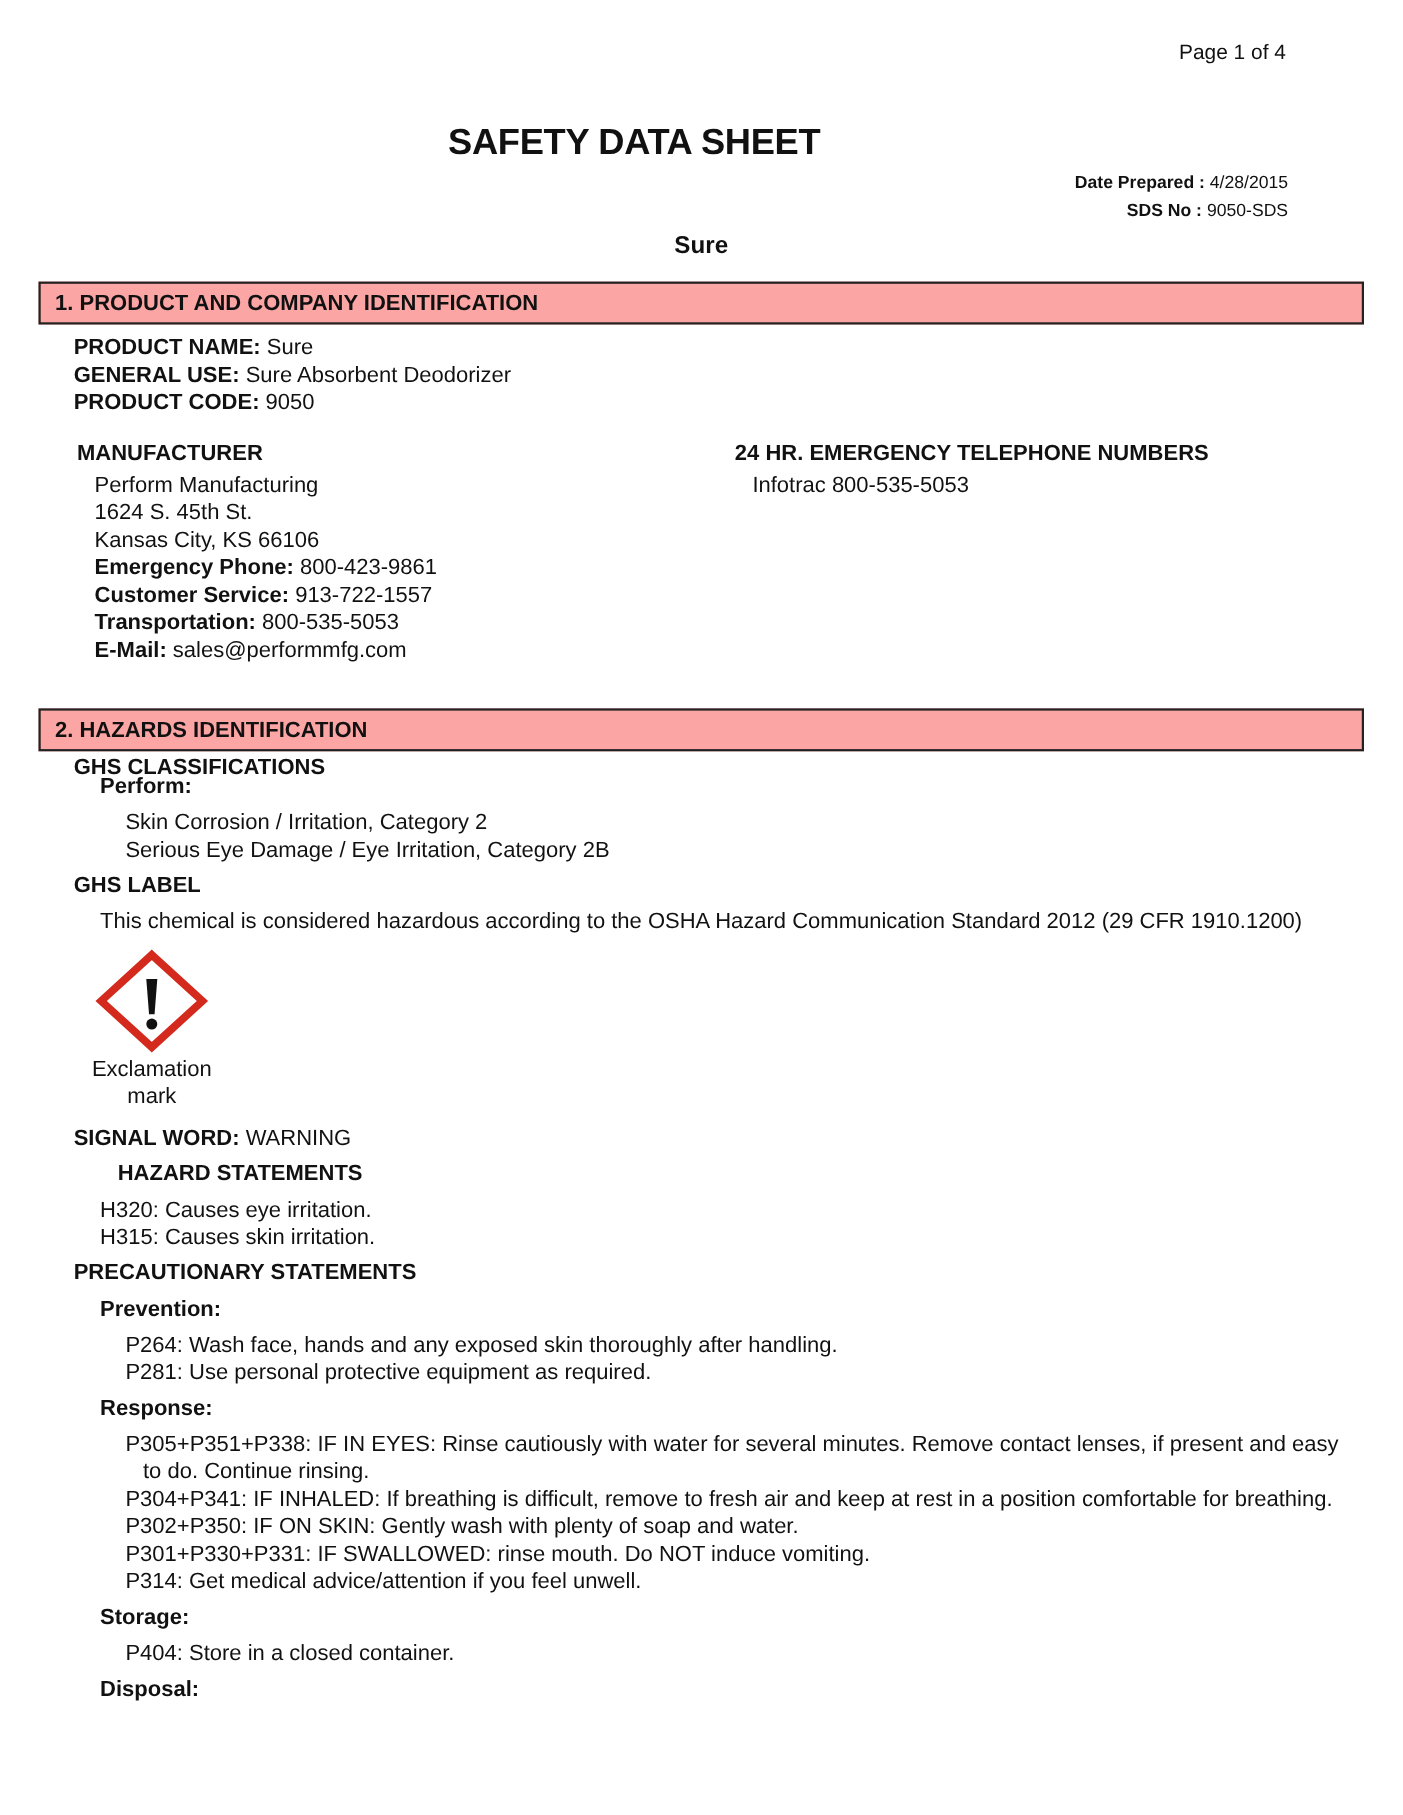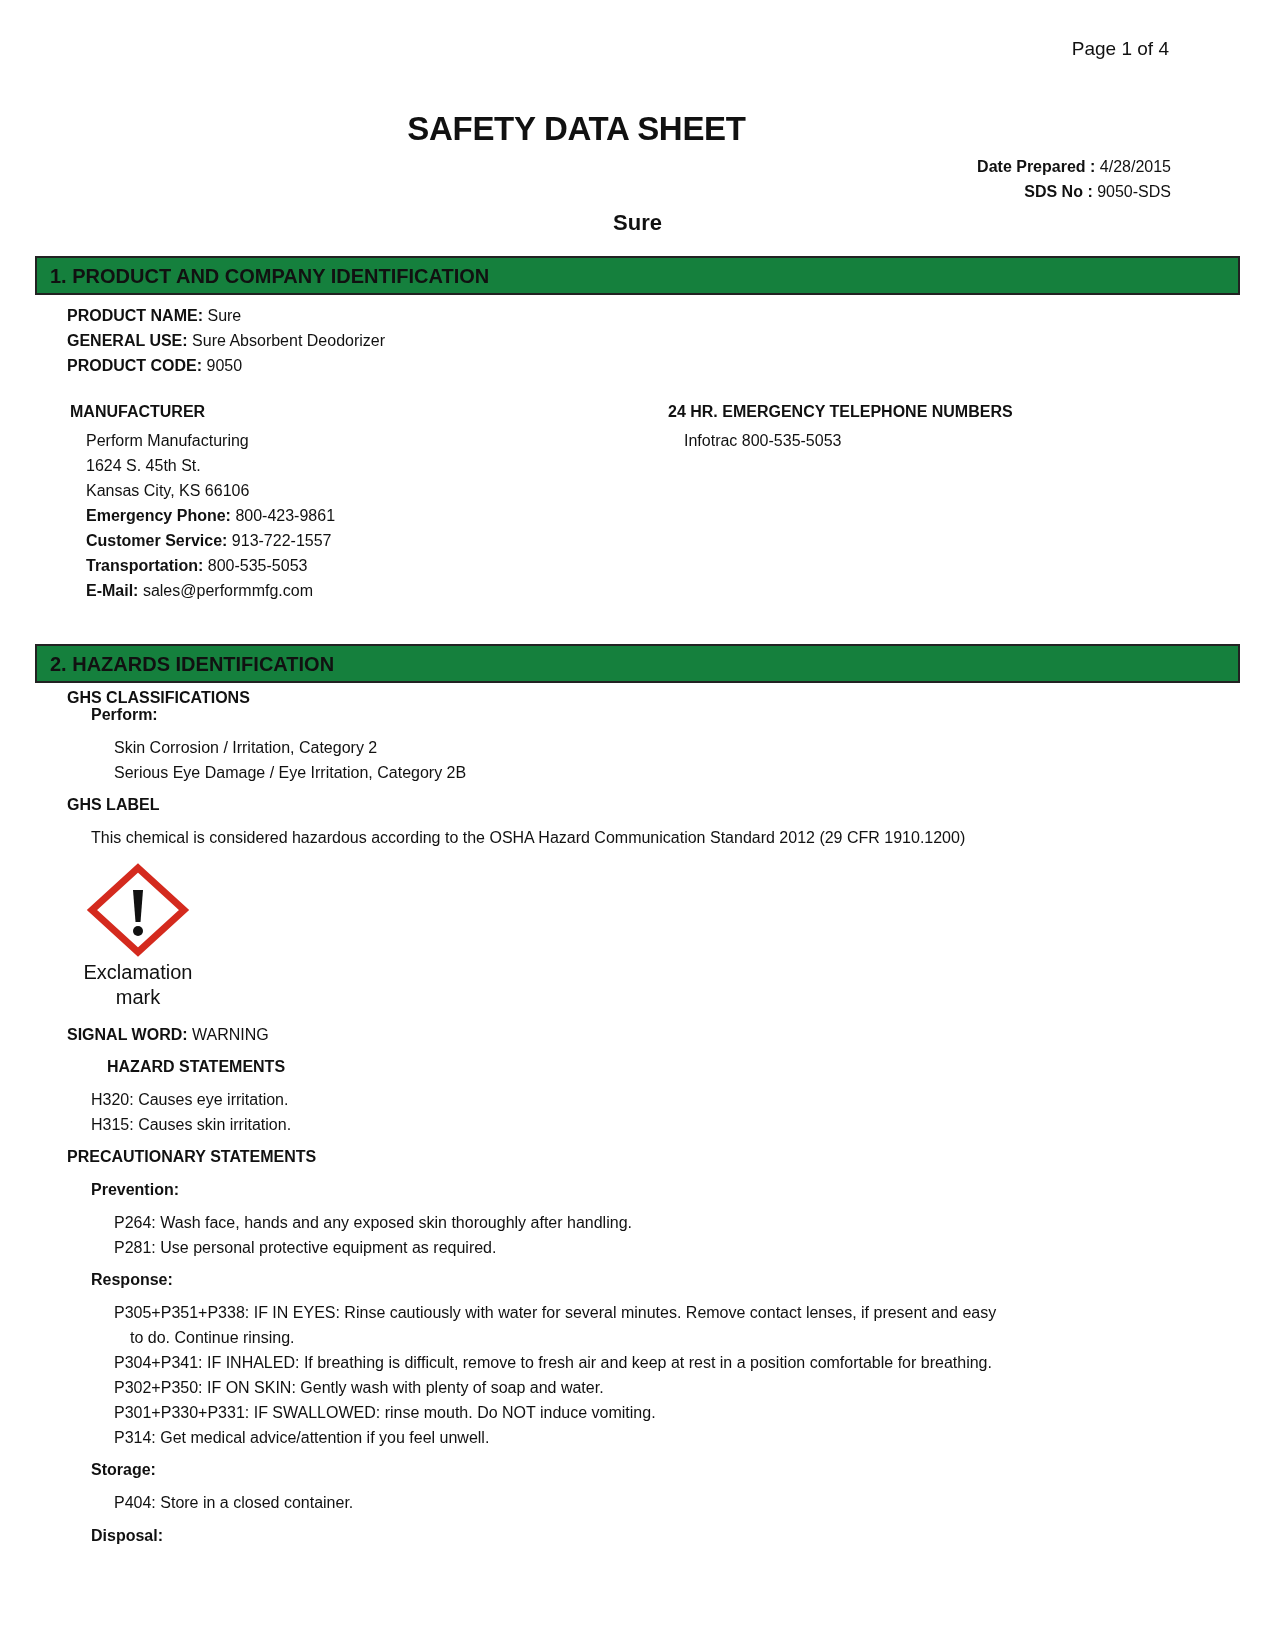--- a/index.html
+++ b/index.html
@@ -1,26 +1,26 @@
 <!DOCTYPE html>
 <html><head>
 <meta charset="utf-8">
 <style>
   html, body { margin: 0; padding: 0; background: #ffffff; }
   body { width: 1275px; height: 1650px; position: relative; overflow: hidden;
          font-family: "Liberation Sans", sans-serif; color: #111; }
   .abs { position: absolute; white-space: nowrap; }
   .b { font-weight: bold; }
-  .t20 { font-size: 16px; line-height: 24px; }
+  .t20 { font-size: 20px; line-height: 24px; }
   .page-num { right: 106px; top: 38px; font-size: 19px; }
   .main-title { left: 0; width: 1153px; text-align: center; top: 110px; font-size: 33px; font-weight: bold; letter-spacing: -0.3px; }
   .meta { right: 104px; font-size: 16px; }
   .meta .lbl { font-weight: bold; }
   .product-center { left: 0; width: 1275px; text-align: center; top: 210px; font-size: 22px; font-weight: bold; }
-  .section-box { position: absolute; left: 35px; width: 1201px; height: 35px; background: #15803d;
+  .section-box { position: absolute; left: 35px; width: 1201px; height: 35px; background: #fca5a5;
                  border: 2px solid #222; box-sizing: content-box; }
   .section-box span { position: absolute; left: 13px; top: 7px; font-size: 20px; font-weight: bold; white-space: nowrap; }
   .pictogram { position: absolute; left: 86px; top: 862px; width: 104px; height: 96px; }
   .picto-label { position: absolute; left: 70px; top: 960px; width: 136px; text-align: center; font-size: 20px; line-height: 25px; }
 </style>
 </head>
 <body>
 
 <div class="abs page-num">Page 1 of 4</div>
 <div class="abs main-title">SAFETY DATA SHEET</div>

